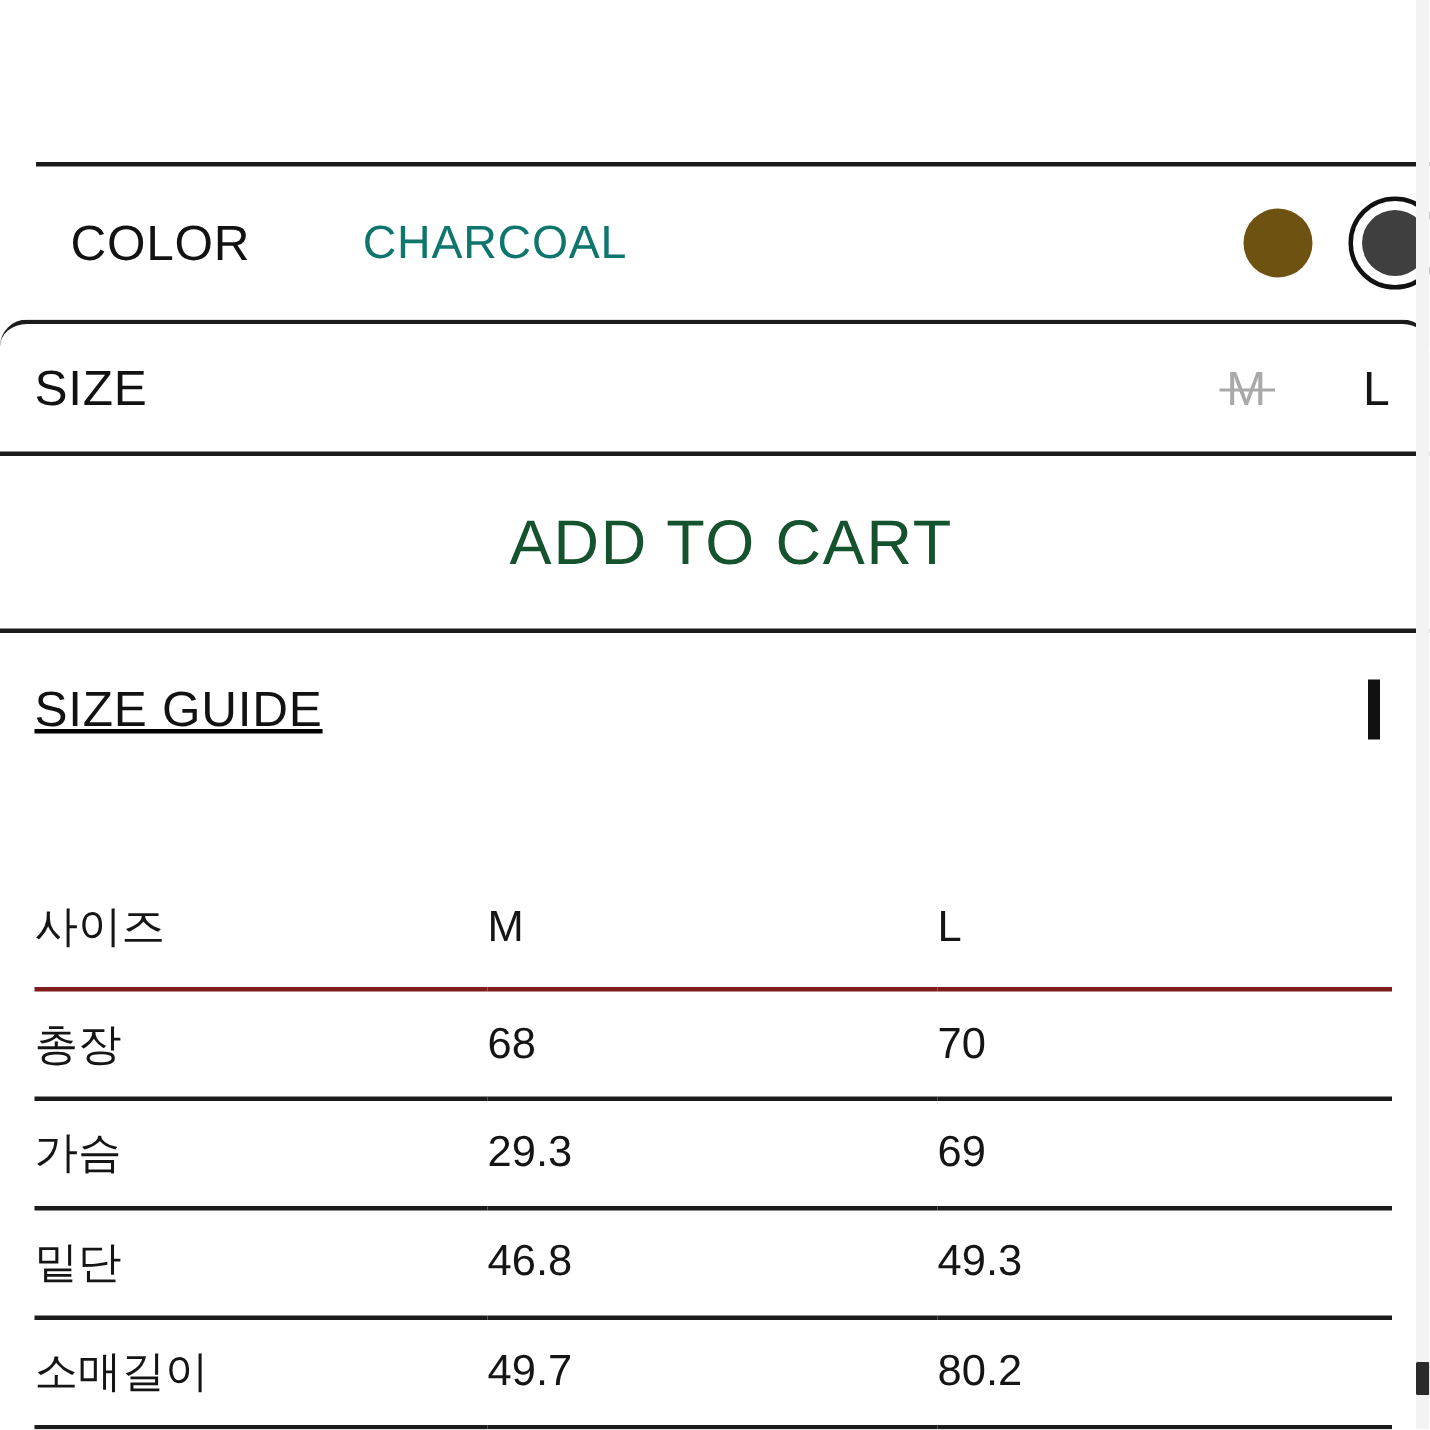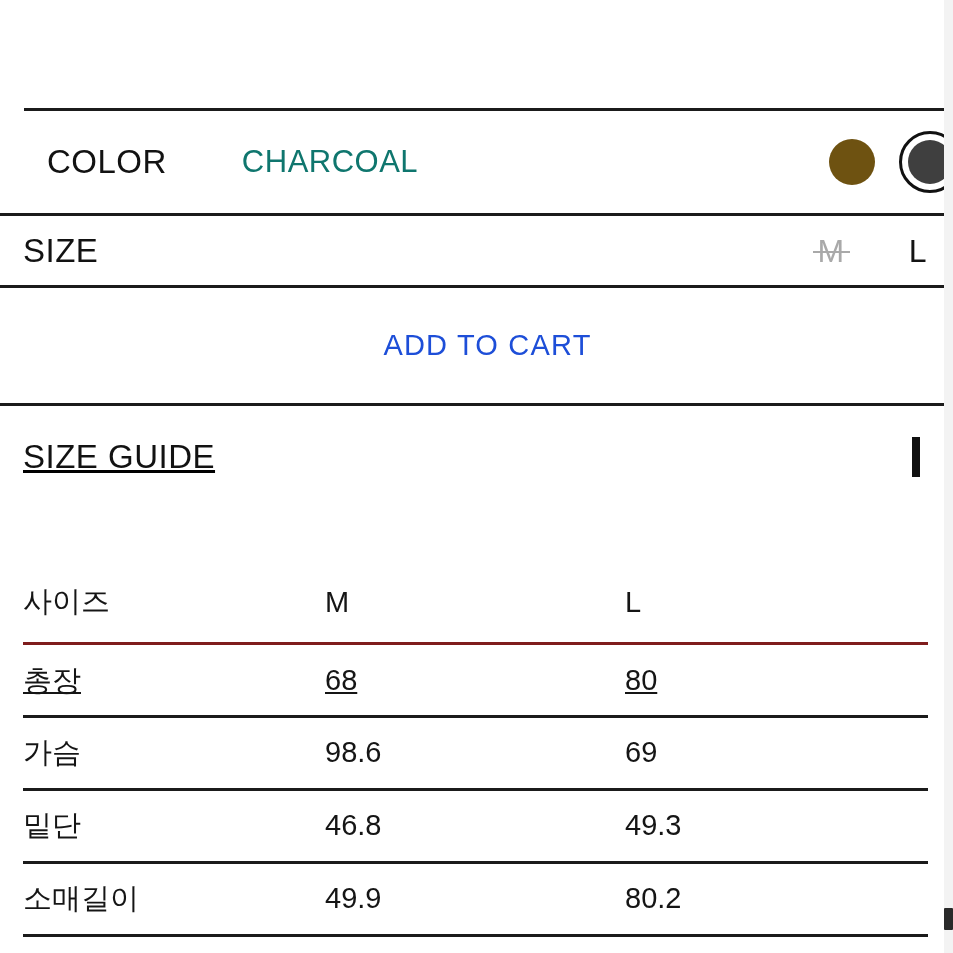--- a/index.html
+++ b/index.html
@@ -30,21 +30,21 @@
   .opt-row {
     position: relative;
     display: flex;
     align-items: center;
     width: 953px;
     border-top: 3px solid #1b1b1b;
     background: #ffffff;
   }
 
   .row-color { height: 105px; margin-left: 24px; }
-  .row-size  { height: 72px; }
+  .row-size  { height: 88px; border-radius: 18px; }
   .row-cart  { height: 118px; }
   .row-guide { height: 105px; text-decoration: underline; }
 
   .opt-label {
     font-size: 33px;
     font-weight: 400;
     letter-spacing: 0.5px;
     color: #121212;
     padding-left: 23px;
     white-space: nowrap;
@@ -128,23 +128,23 @@
     height: 2px;
     background: #a9a9a9;
   }
 
   
   .row-cart {
     justify-content: center;
   }
 
   .cart-text {
-    font-size: 29px;
+    font-size: 42px;
     letter-spacing: 1.2px;
-    color: #1d4ed8;
+    color: #14532d;
     margin-left: 22px;
   }
 
   
   .guide-toggle {
     position: absolute;
     right: 33px;
     top: 50%;
     transform: translateY(-50%);
     width: 8px;
@@ -188,21 +188,20 @@
     height: 80px;
     border-bottom: 3px solid #7f1d1d;
   }
 
   table.size-table tbody tr {
     border-bottom: 3px solid #1b1b1b;
   }
 
   table.size-table tbody tr:first-child td {
     padding-top: 2px;
-    text-decoration: underline;
   }
 
   
   .scrollbar-track {
     position: absolute;
     right: 0;
     top: 0;
     width: 9px;
     height: 953px;
     background: #f3f3f3;
@@ -266,35 +265,35 @@
         <tr>
           <th>사이즈</th>
           <th>M</th>
           <th>L</th>
         </tr>
       </thead>
       <tbody>
         <tr>
           <td>총장</td>
           <td>68</td>
-          <td>80</td>
+          <td>70</td>
         </tr>
         <tr>
           <td>가슴</td>
-          <td>98.6</td>
+          <td>29.3</td>
           <td>69</td>
         </tr>
         <tr>
           <td>밑단</td>
           <td>46.8</td>
           <td>49.3</td>
         </tr>
         <tr>
           <td>소매길이</td>
-          <td>49.9</td>
+          <td>49.7</td>
           <td>80.2</td>
         </tr>
         <tr>
           <td>소매너비</td>
           <td>22</td>
           <td>22.5</td>
         </tr>
       </tbody>
     </table>
   </div>

